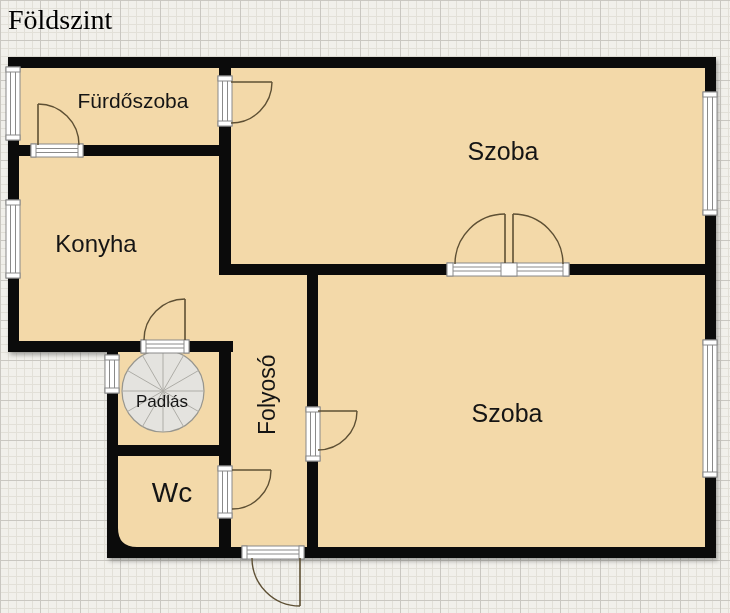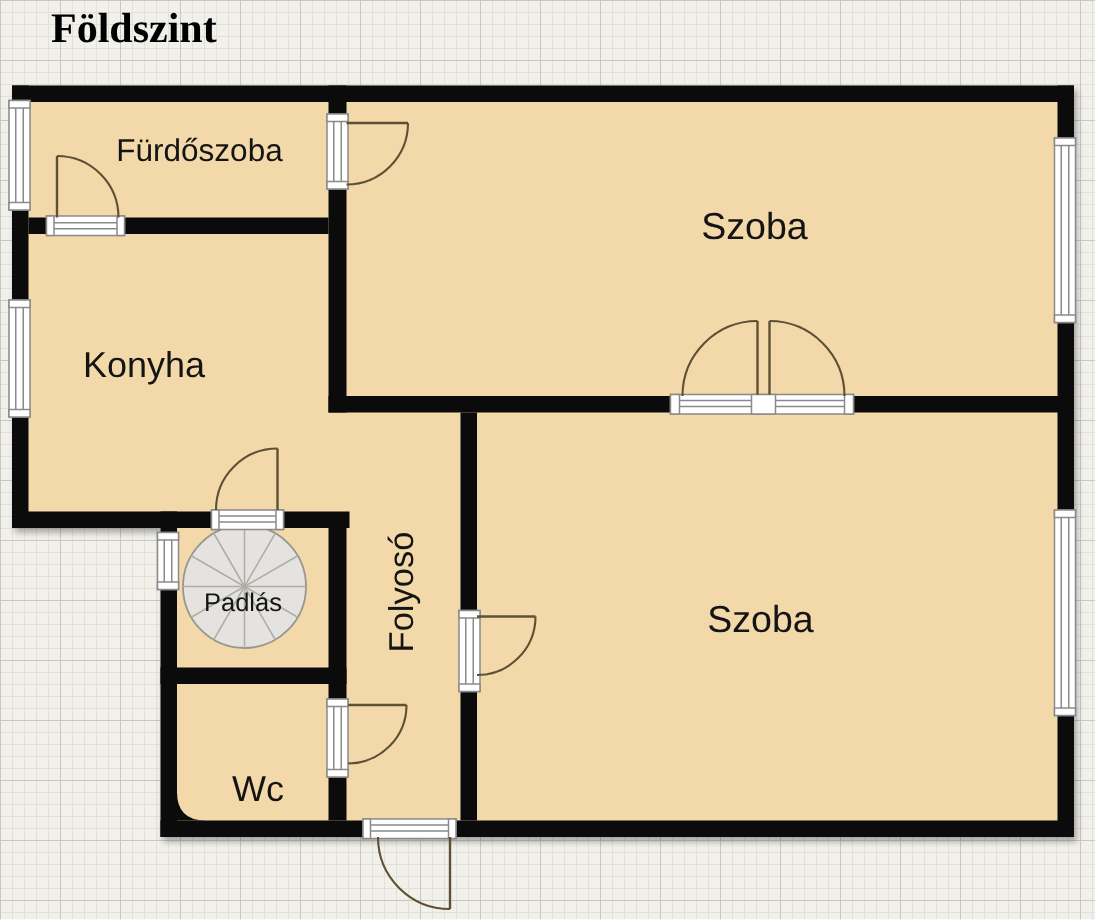--- a/index.html
+++ b/index.html
@@ -24,21 +24,21 @@
   .stair-disc{fill:var(--stair,#e4e3df);stroke:var(--stair-stroke,#97968f);stroke-width:1.2;}
   .stair-step{stroke:#aeada7;stroke-width:1;}
   .lbl{
     position:absolute;text-align:center;color:var(--text,#141414);
     font-family:"Liberation Sans","DejaVu Sans",sans-serif;
     white-space:nowrap;line-height:1.1;
   }
   .title{
     position:absolute;left:8px;top:4px;
     font-family:"Liberation Serif","DejaVu Serif",serif;
-    font-weight:bold;font-size:28px;color:#000;padding-left:26px;
+    font-weight:normal;font-size:28px;color:#000;
   }
   .rot{transform:rotate(-90deg);transform-origin:center center;}
 </style>
 </head>
 <body>
 
 <div class="canvas">
 
   <div class="title">Földszint</div>
 
@@ -202,15 +202,15 @@
       <line class="leaf" x1="300" y1="558" x2="300" y2="606"></line>
       <path class="arc" d="M252,558 A48,48 0 0 0 300,606"></path>
     </g>
   </svg>
 
   <div class="lbl" style="left:53px;top:89px;width:160px;font-size:21px;">Fürdőszoba</div>
   <div class="lbl" style="left:16px;top:231px;width:160px;font-size:24px;">Konyha</div>
   <div class="lbl" style="left:423px;top:138px;width:160px;font-size:25px;">Szoba</div>
   <div class="lbl" style="left:112px;top:393px;width:100px;font-size:17px;">Padlás</div>
   <div class="lbl rot" style="left:213px;top:382px;width:110px;font-size:23px;">Folyosó</div>
-  <div class="lbl" style="left:122px;top:514px;width:100px;font-size:24px;text-align:center;">Wc</div>
+  <div class="lbl" style="left:122px;top:478px;width:100px;font-size:28px;text-align:center;">Wc</div>
   <div class="lbl" style="left:427px;top:400px;width:160px;font-size:25px;">Szoba</div>
 </div>
 
 </body></html>

